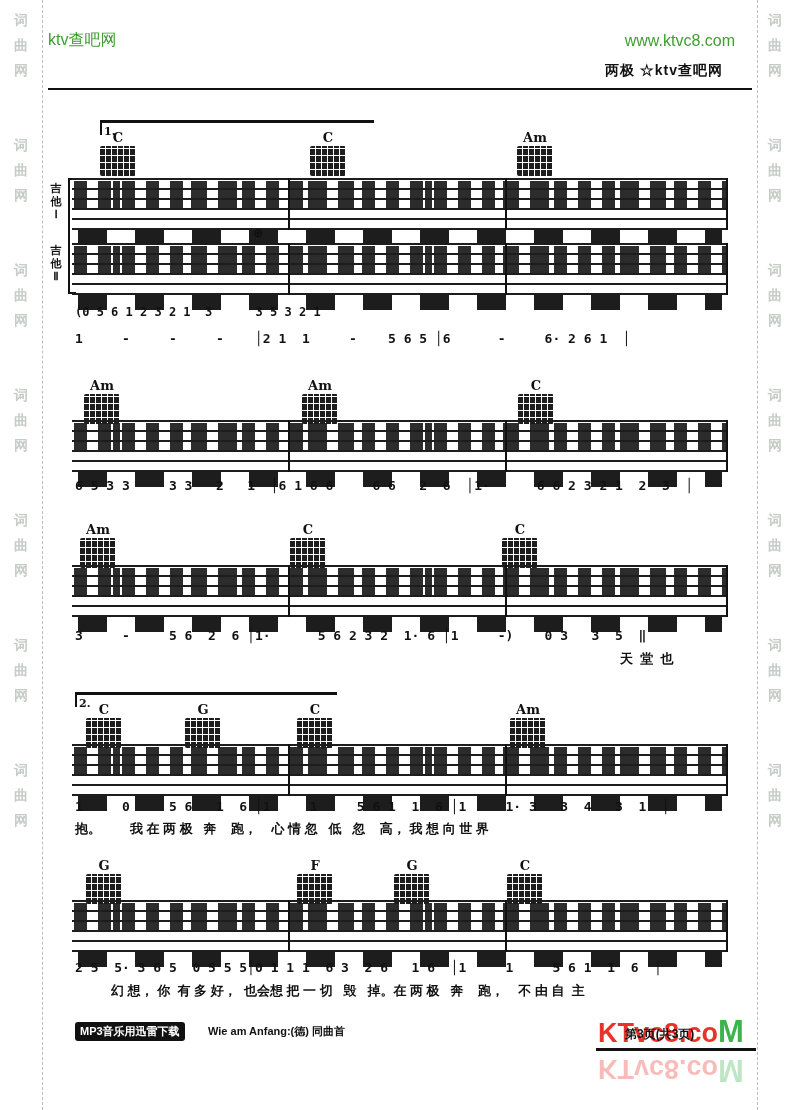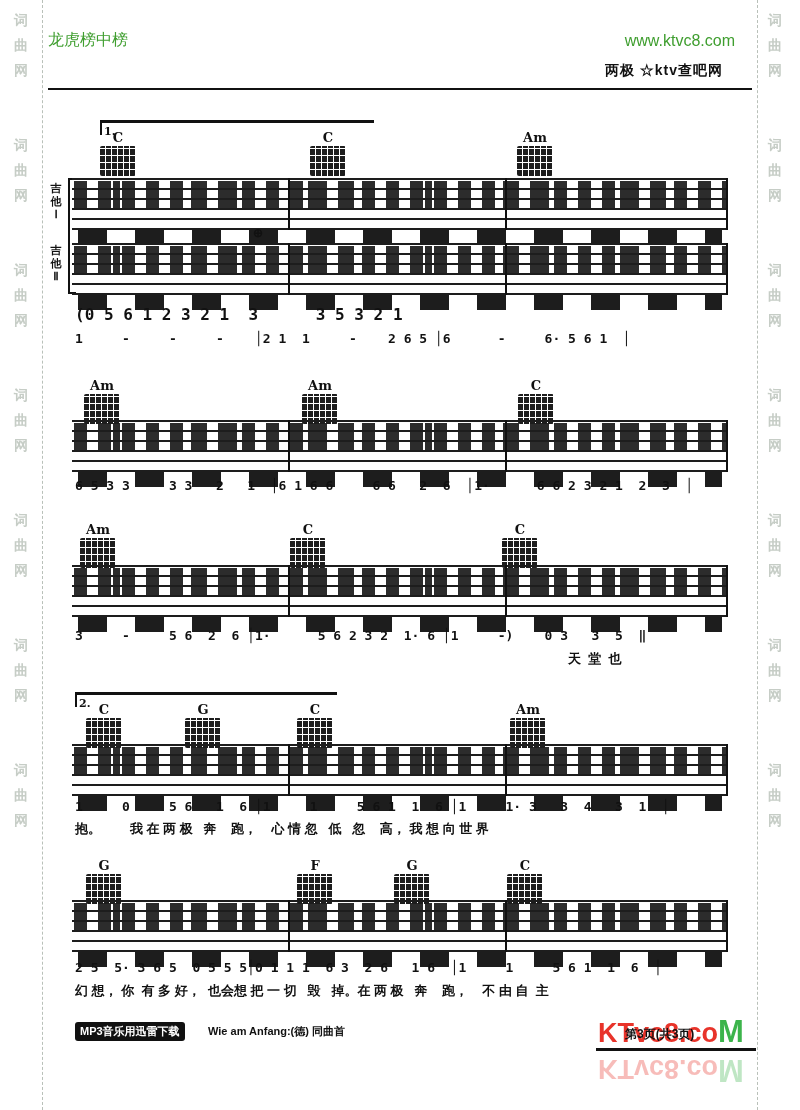--- a/index.html
+++ b/index.html
@@ -28,21 +28,21 @@
       background-image:repeating-linear-gradient(90deg,#1d1d1d 0 13px,transparent 13px 24px),
                        repeating-linear-gradient(90deg,#1d1d1d 0 7px,transparent 7px 39px);}
   .stubs{position:absolute;left:6px;right:6px;top:100%;height:15px;
       background:repeating-linear-gradient(90deg,#1d1d1d 0 29px,transparent 29px 57px);}
   .barline{position:absolute;top:0;bottom:0;width:2px;background:#111;}
   .volta{position:absolute;height:12px;border-top:3px solid #111;border-left:2px solid #111;}
   .volta-label{position:absolute;left:2px;top:2px;font-size:11px;font-weight:bold;
                font-family:"DejaVu Serif",serif;}
   .melody{position:absolute;left:75px;right:40px;white-space:pre;
           font-family:"DejaVu Sans Mono",monospace;font-size:13px;font-weight:bold;color:#111;}
-  .melody.small{font-size:16px;}
+  .melody.small{font-size:12px;}
   .lyrics{position:absolute;left:75px;right:40px;white-space:pre;
           font-size:13px;font-weight:bold;color:#111;}
   .brace{position:absolute;width:8px;border-left:2px solid #111;}
   .brace:before,.brace:after{content:"";position:absolute;left:-2px;width:8px;height:2px;background:#111;}
   .brace:before{top:0;} .brace:after{bottom:0;}
   .guitar-label{position:absolute;width:16px;text-align:center;font-size:11px;font-weight:bold;
                 line-height:13px;white-space:pre;}
   .annot{position:absolute;font-size:12px;font-weight:bold;}
   
   .dl-tag{position:absolute;left:75px;top:1022px;background:#111;color:#fff;font-size:11px;
@@ -122,21 +122,21 @@
 
 词
 曲
 网
 
 
 词
 曲
 网</div>
 
-  <div class="site-name">龙虎榜中榜</div>
+  <div class="site-name">ktv查吧网</div>
   <div class="site-url">www.ktvc8.com</div>
   <div class="song-title">两极 ☆ktv查吧网</div>
   <div class="head-rule"></div>
 
   <div class="sys" style="top:0;">
     <div class="volta" style="left:100px;top:120px;width:272px;">
       <span class="volta-label">1.</span>
     </div>
     <div class="chord" style="left:96px;top:130px;">
       <span class="chord-label">C</span>
@@ -169,21 +169,21 @@
     <div class="annot" style="left:253px;top:226px;">⊕</div>
     <div class="staff" style="top:243px;">
       <div class="beams"></div>
       <div class="stubs"></div>
       <div class="barline" style="left:33%;"></div>
       <div class="barline" style="left:66%;"></div>
       <div class="barline" style="right:0;"></div>
     </div>
 
     <div class="melody small" style="top:305px;">(0 5 6 1 2 3 2 1  3      3 5 3 2 1</div>
-    <div class="melody" style="top:331px;">1     -     -     -    │2 1  1     -    2 6 5 │6      -     6· 5 6 1  │</div>
+    <div class="melody" style="top:331px;">1     -     -     -    │2 1  1     -    5 6 5 │6      -     6· 2 6 1  │</div>
   </div>
 
   <div class="sys" style="top:0;">
     <div class="chord" style="left:80px;top:378px;">
       <span class="chord-label">Am</span>
       <span class="chord-grid" style="display:block;"></span>
     </div>
     <div class="chord" style="left:298px;top:378px;">
       <span class="chord-label">Am</span>
       <span class="chord-grid" style="display:block;"></span>
@@ -216,21 +216,21 @@
       <span class="chord-grid" style="display:block;"></span>
     </div>
     <div class="staff" style="top:565px;">
       <div class="beams"></div>
       <div class="stubs"></div>
       <div class="barline" style="left:33%;"></div>
       <div class="barline" style="left:66%;"></div>
       <div class="barline" style="right:0;"></div>
     </div>
     <div class="melody" style="top:628px;">3     -     5 6  2  6 │1·      5 6 2 3 2  1· 6 │1     -)    0 3   3  5  ‖</div>
-    <div class="lyrics" style="top:650px;left:568px;">天  堂  也</div>
+    <div class="lyrics" style="top:650px;left:620px;">天  堂  也</div>
   </div>
 
   <div class="sys" style="top:0;">
     <div class="volta" style="left:75px;top:692px;width:260px;">
       <span class="volta-label">2.</span>
     </div>
     <div class="chord" style="left:82px;top:702px;">
       <span class="chord-label">C</span>
       <span class="chord-grid" style="display:block;"></span>
     </div>
@@ -275,21 +275,21 @@
       <span class="chord-grid" style="display:block;"></span>
     </div>
     <div class="staff" style="top:900px;">
       <div class="beams"></div>
       <div class="stubs"></div>
       <div class="barline" style="left:33%;"></div>
       <div class="barline" style="left:66%;"></div>
       <div class="barline" style="right:0;"></div>
     </div>
     <div class="melody" style="top:960px;">2 5  5· 3 6 5  0 5 5 5│0 1 1 1  6 3  2 6   1 6  │1     1     5 6 1  1  6  │</div>
-    <div class="lyrics" style="top:982px;">幻 想， 你  有 多 好，  也会想 把 一 切   毁   掉。在 两 极   奔    跑，    不 由 自  主</div>
+    <div class="lyrics" style="top:982px;margin-left:36px;">幻 想， 你  有 多 好，  也会想 把 一 切   毁   掉。在 两 极   奔    跑，    不 由 自  主</div>
   </div>
 
   <span class="dl-tag">MP3音乐用迅雷下载</span>
   <span class="foot-note">Wie am Anfang:(德) 同曲首</span>
   <span class="page-info">第3页(共3页)</span>
 
   <div class="logo">
     <span class="red">KTvc8</span><span class="red">.co</span><span class="grn">M</span>
   </div>
   <div class="logo-rule"></div>

